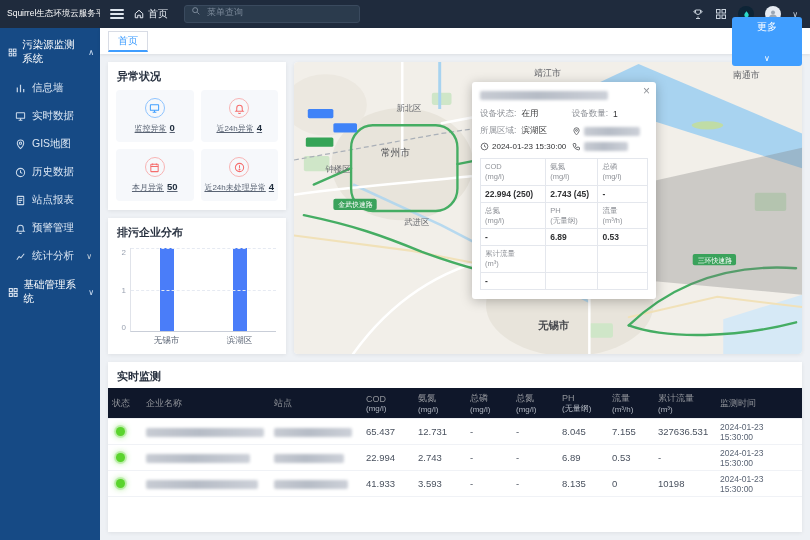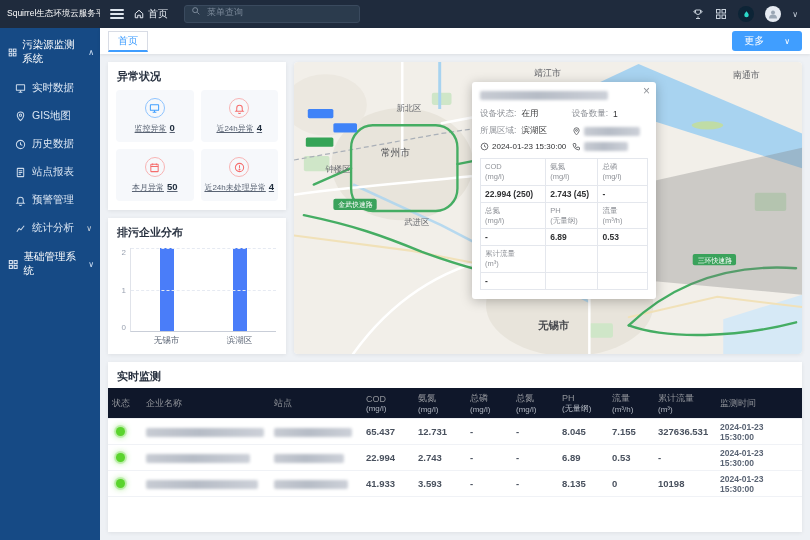--- a/index.html
+++ b/index.html
@@ -29,22 +29,22 @@
   .grp{display:flex;align-items:center;gap:5px;padding:8px 6px 8px 8px;font-size:10.5px;cursor:pointer;color:#fff;}
   .grp .caret{margin-left:auto;color:#cfe0f5;}
   .menu-item{display:flex;align-items:center;gap:6px;padding:7px 4px 7px 15px;font-size:10.5px;color:#dbe6f3;cursor:pointer;}
   .menu-item .mi{width:11px;height:11px;opacity:.92;display:flex;flex:0 0 auto;}
   .menu-item .caret{margin-left:auto;padding-right:4px;}
   
   .main{flex:1;display:flex;flex-direction:column;min-width:0;}
   .tabrow{height:26px;background:#fff;box-shadow:0 1px 3px rgba(0,0,0,.08);display:flex;align-items:center;padding:0 8px;flex:0 0 auto;z-index:5;}
   .tab{font-size:10px;color:#409eff;border:1px solid #d8dce5;background:#fff;padding:2px 9px;cursor:pointer;
     border-bottom:2px solid #409eff;}
-  .more-btn{margin-left:auto;background:#409eff;color:#fff;font-size:10px;padding:3px 12px;border-radius:3px;
-    display:flex;align-items:center;gap:20px;cursor:pointer;}
+  .more-btn{margin-left:auto;background:#409eff;color:#fff;font-size:10px;padding:3px 25px;border-radius:3px;
+    display:flex;align-items:center;gap:20px;cursor:pointer;flex-direction:column;}
   .more-btn .caret{color:#fff;}
   .content{display:flex;gap:8px;padding:8px;flex:0 0 auto;}
   .left-col{width:178px;display:flex;flex-direction:column;gap:8px;flex:0 0 auto;}
   .card{background:#fff;border-radius:0;box-shadow:0 1px 4px rgba(0,0,0,.07);}
   .card-title{font-size:11px;color:#27303f;padding:7px 9px 4px;font-weight:600;}
   
   .stat-grid{display:grid;grid-template-columns:1fr 1fr;gap:7px;padding:2px 8px 9px;}
   .stat{background:#f6f8fb;border-radius:4px;height:52px;display:flex;flex-direction:column;align-items:center;justify-content:center;gap:4px;}
   .stat-ic{width:20px;height:20px;border-radius:50%;border:1px solid;display:flex;align-items:center;justify-content:center;}
   .stat-ic svg{width:11px;height:11px;}
@@ -81,21 +81,21 @@
   .mh,.mv{border-right:1px solid #e4e7ed;border-bottom:1px solid #e4e7ed;padding:3px 4px;}
   .mh{color:#909399;font-size:7.5px;line-height:1.3;}
   .mh .u{display:block;}
   .mv{font-size:8.5px;font-weight:700;color:#303133;min-height:13px;display:flex;align-items:center;}
   
   .table-card{margin:0 8px 8px;flex:1;min-height:0;display:flex;flex-direction:column;}
   table{border-collapse:collapse;width:100%;table-layout:fixed;}
   th{color:#909399;font-weight:400;font-size:9px;text-align:left;padding:4px 4px;background:#0f172a;border-bottom:1px solid #eef0f4;}
   th .thu{font-size:8px;color:#b0b6c0;}
   td{font-size:9.5px;color:#49515e;padding:0 4px;height:26px;border-bottom:1px solid #f0f2f6;}
-  tr.trow{cursor:pointer;font-weight:bold;}
+  tr.trow{cursor:pointer;}
   .dot{width:9px;height:9px;border-radius:50%;background:#5ad42d;margin-left:4px;
     box-shadow:0 0 0 2px rgba(90,212,45,.22),0 0 6px rgba(90,212,45,.85);}
   .t-time{font-size:8.5px;color:#5a6474;}
 </style>
 </head>
 <body>
 
 <div class="app">
 
   <header class="topbar">
@@ -153,20 +153,26 @@
     <aside class="sidebar">
       <div class="grp">
         <svg class="mi" width="11" height="11" viewBox="0 0 24 24" fill="none" stroke="#e6edf7" stroke-width="2.4">
             <rect x="3" y="3" width="7" height="7"></rect>
             <rect x="14" y="3" width="7" height="7"></rect>
             <rect x="3" y="14" width="7" height="7"></rect>
             <rect x="14" y="14" width="7" height="7"></rect>
           </svg>
         <span>污染源监测系统</span>
         <span class="caret">∧</span>
+      </div>
+      <div class="menu-item">
+        <svg class="mi" viewBox="0 0 24 24" fill="none" stroke="#dbe6f3" stroke-width="2.6">
+            <path d="M5 20V10M12 20V4M19 20v-7"></path>
+          </svg>
+        <span>信息墙</span>
       </div>
       <div class="menu-item">
         <svg class="mi" viewBox="0 0 24 24" fill="none" stroke="#dbe6f3" stroke-width="2.2">
             <rect x="3" y="4" width="18" height="12" rx="1"></rect>
             <path d="M12 16v4M8 20h8"></path>
           </svg>
         <span>实时数据</span>
       </div>
       <div class="menu-item">
         <svg class="mi" viewBox="0 0 24 24" fill="none" stroke="#dbe6f3" stroke-width="2.2">

